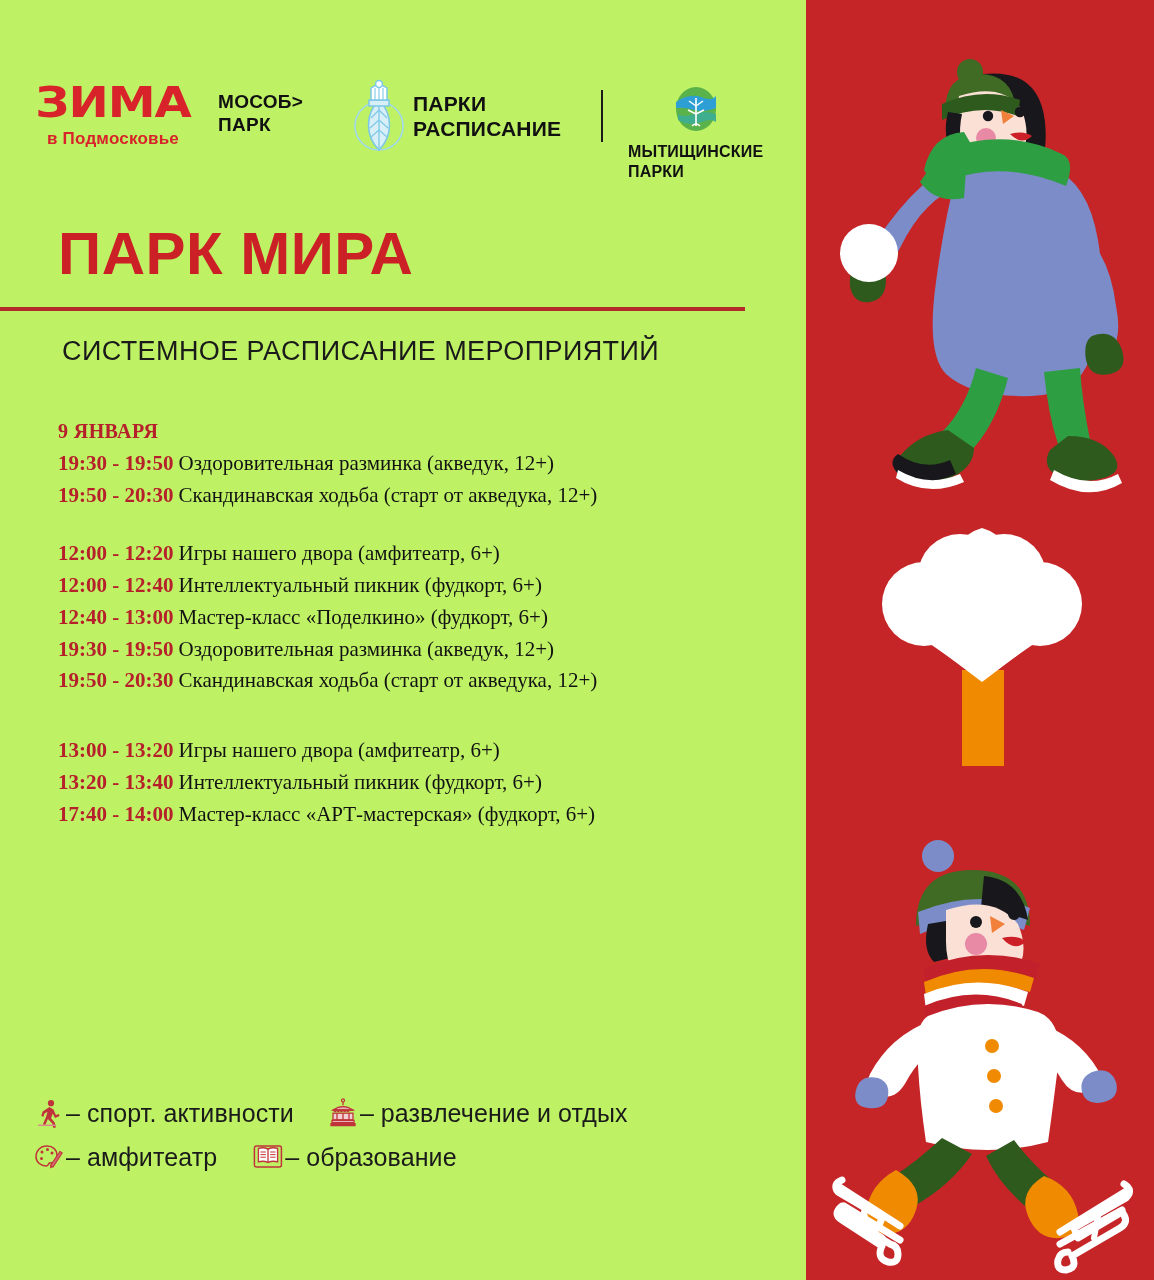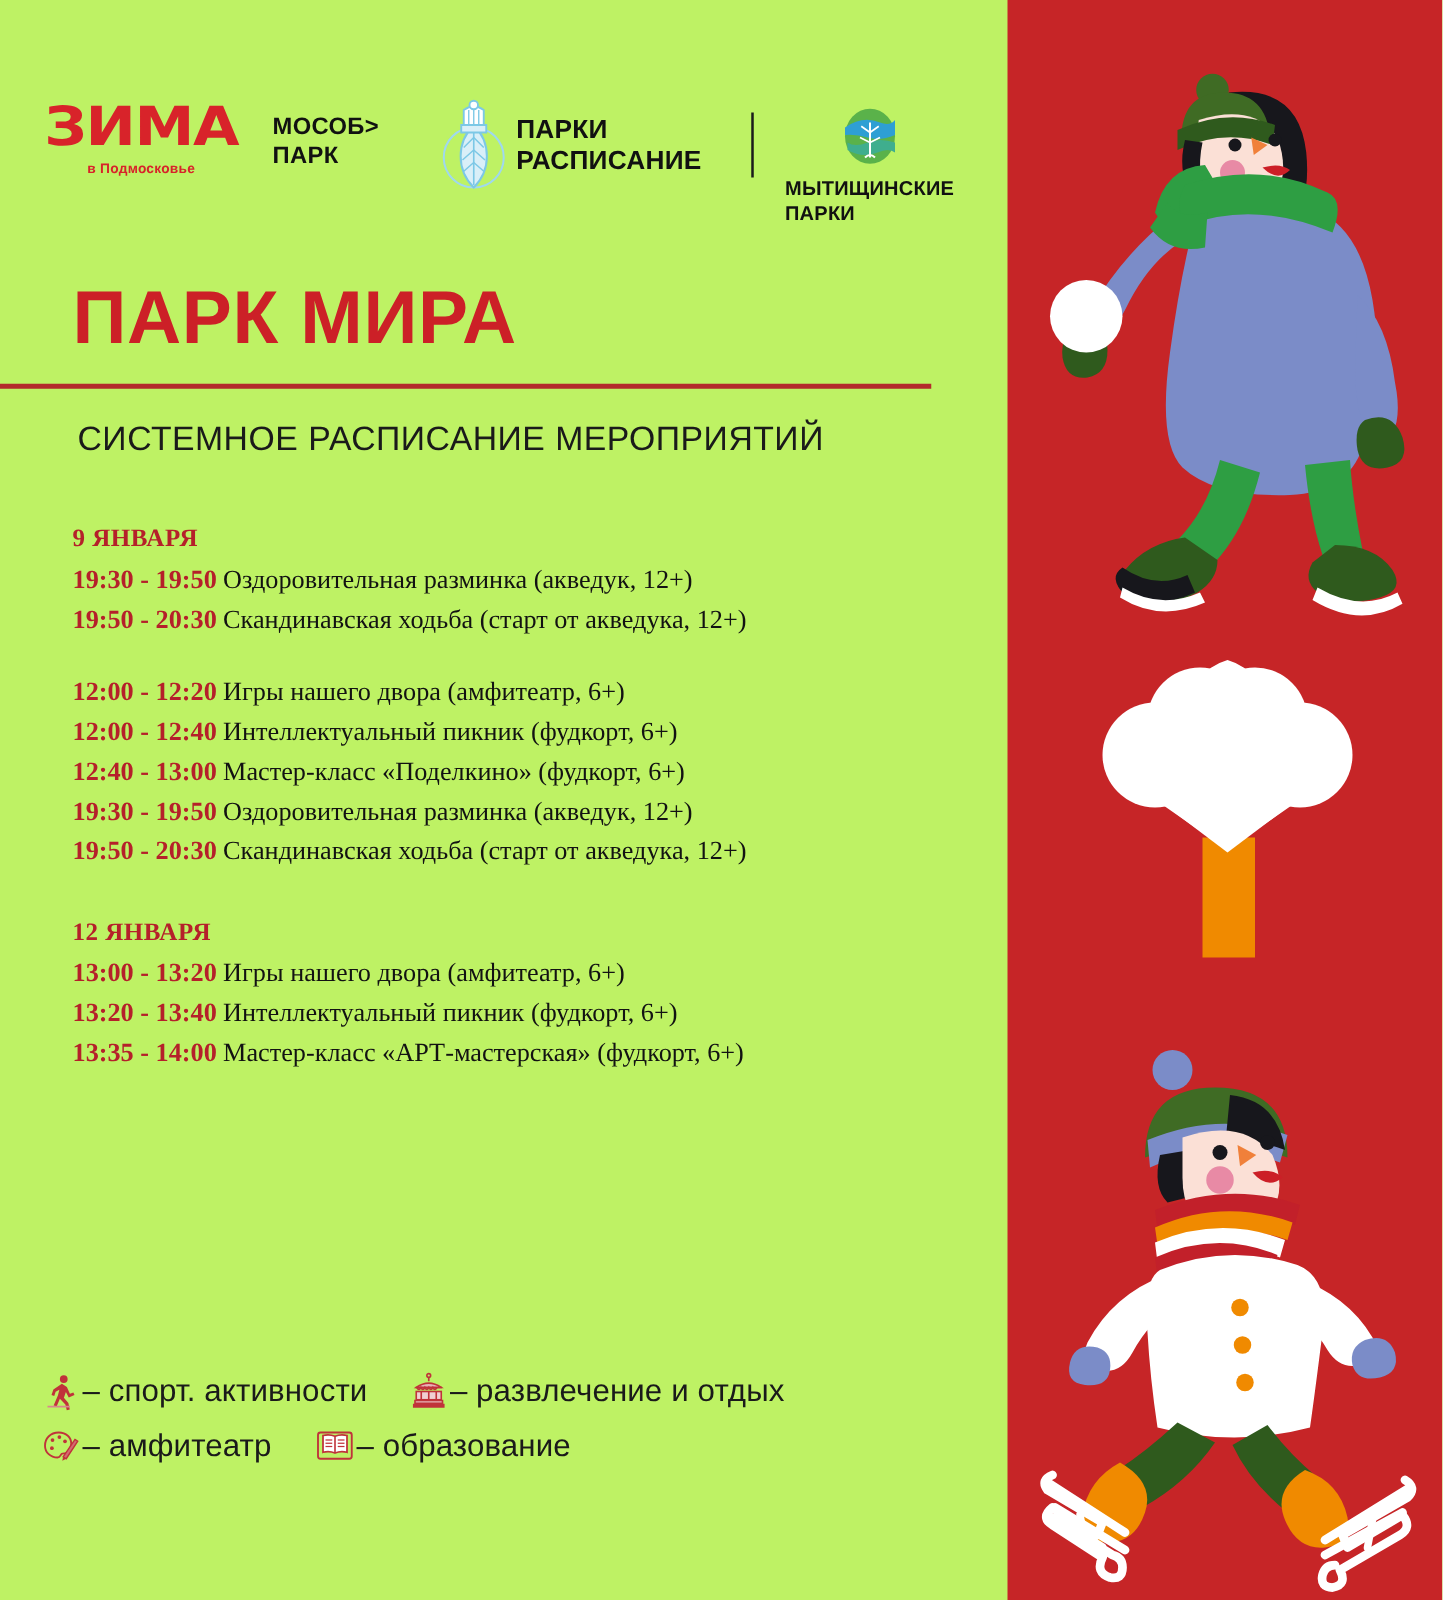--- a/index.html
+++ b/index.html
@@ -55,21 +55,21 @@
     color: #d8232a;
     line-height: 0.95;
     display: block;
     transform: scaleX(1.12);
   }
   .logo-zima .zima-sub {
     display: block;
     margin-top: 6px;
     font-family: "Liberation Sans", sans-serif;
     font-weight: bold;
-    font-size: 11px;
+    font-size: 17px;
     color: #d8232a;
     letter-spacing: 0.2px;
   }
 
   
   .logo-mosob {
     position: absolute;
     left: 190px;
     top: 12px;
     font-family: "Liberation Sans", sans-serif;
@@ -328,29 +328,28 @@
       </div>
       <div class="event-row">
         <span class="ev-time">19:30 - 19:50</span><span class="ev-title">Оздоровительная разминка (акведук, 12+)</span>
       </div>
       <div class="event-row">
         <span class="ev-time">19:50 - 20:30</span><span class="ev-title">Скандинавская ходьба (старт от акведука, 12+)</span>
       </div>
     </div>
 
     <div class="day-block">
-      <div class="day-head">12 ЯНВАРЯ</div>
       <div class="event-row">
         <span class="ev-time">13:00 - 13:20</span><span class="ev-title">Игры нашего двора (амфитеатр, 6+)</span>
       </div>
       <div class="event-row">
         <span class="ev-time">13:20 - 13:40</span><span class="ev-title">Интеллектуальный пикник (фудкорт, 6+)</span>
       </div>
       <div class="event-row">
-        <span class="ev-time">13:35 - 14:00</span><span class="ev-title">Мастер-класс «АРТ-мастерская» (фудкорт, 6+)</span>
+        <span class="ev-time">17:40 - 14:00</span><span class="ev-title">Мастер-класс «АРТ-мастерская» (фудкорт, 6+)</span>
       </div>
     </div>
 
   </div>
 
   <div class="legend">
 
     <div class="legend-line">
       <div class="legend-item">
         <span class="legend-icon">

